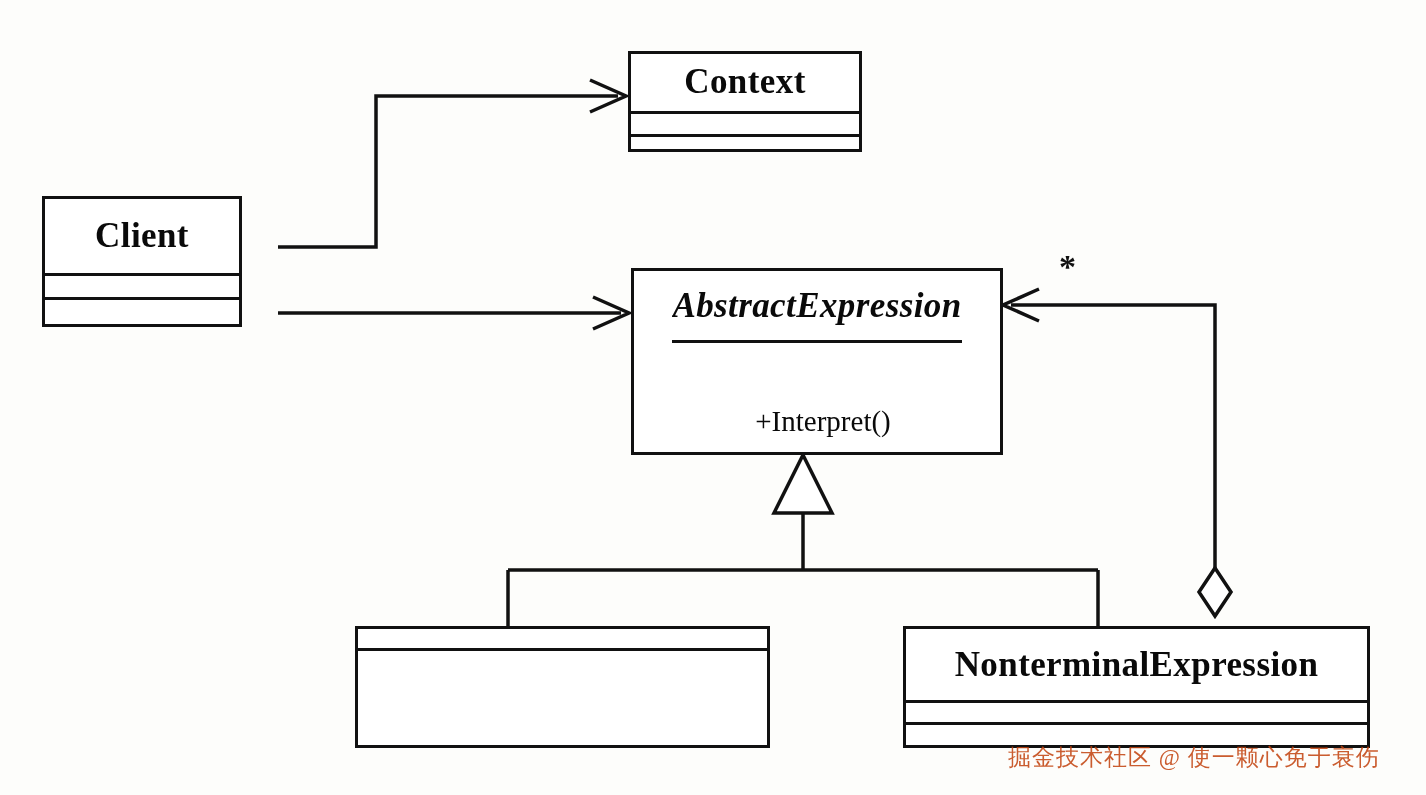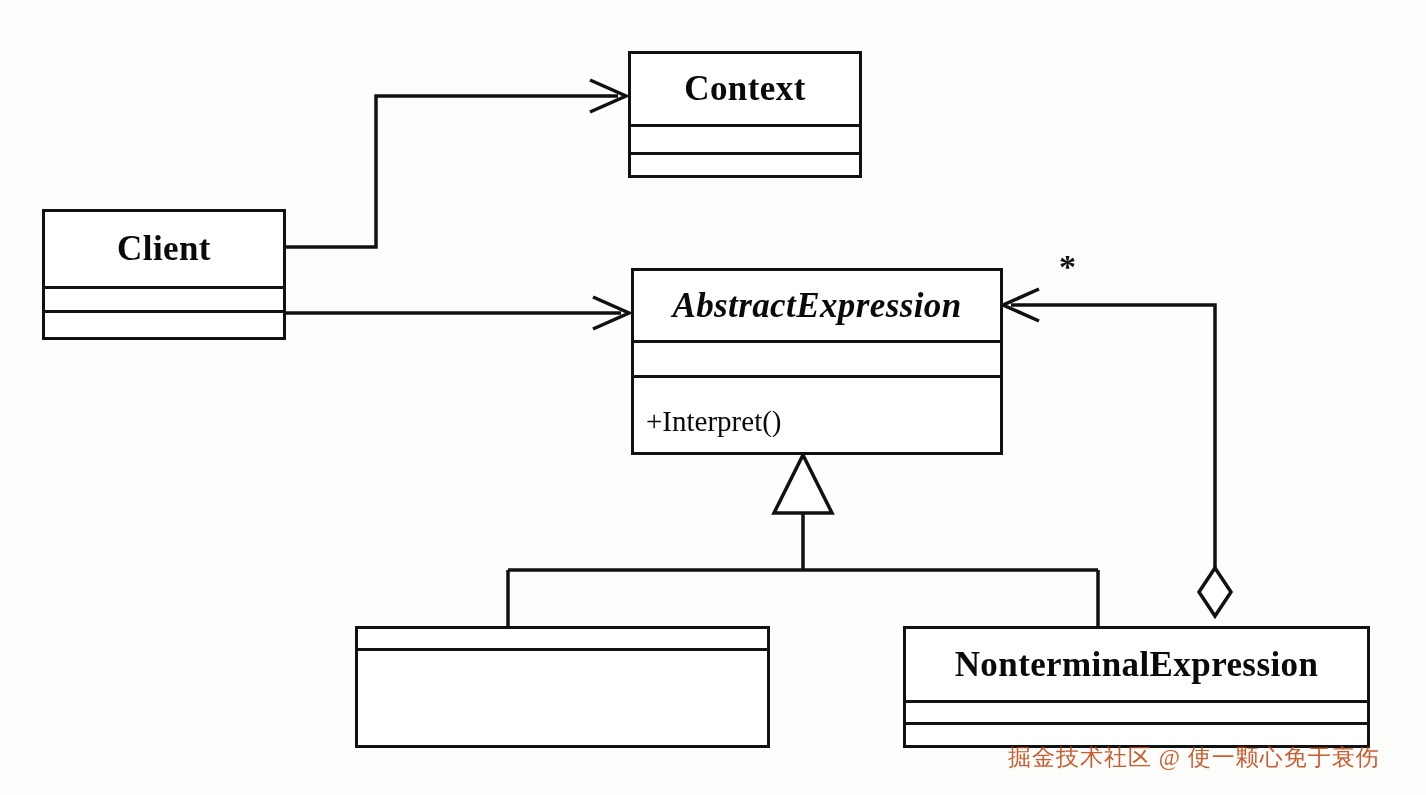--- a/index.html
+++ b/index.html
@@ -114,37 +114,37 @@
       <path d="M 1098 570 L 1098 626" fill="none" stroke="#111111" stroke-width="3.5"></path>
     </g>
 
     <g>
       <polygon points="1215,568 1231,592 1215,616 1199,592" fill="#ffffff" stroke="#111111" stroke-width="3.5" stroke-linejoin="miter"></polygon>
       <path d="M 1215 568 L 1215 305 L 1011 305" fill="none" stroke="#111111" stroke-width="3.5" stroke-linejoin="miter"></path>
       <path d="M 1039 289 L 1003 305 L 1039 321" fill="none" stroke="#111111" stroke-width="3.5" stroke-linecap="butt" stroke-linejoin="miter"></path>
     </g>
   </svg>
 
-  <div class="uml-class" style="left:628px; top:51px; width:234px; height:127px;justify-content:center;">
+  <div class="uml-class" style="left:628px; top:51px; width:234px; height:101px;justify-content:center;">
     <div class="uml-name-compartment" style="height:73px;">
       <span class="uml-class-name" style="font-size:35px;">Context</span>
     </div>
     <div class="uml-attr-compartment" style="height:28px;"></div>
     <div class="uml-op-compartment" style="flex:1;"></div>
   </div>
 
-  <div class="uml-class" style="left:42px; top:209px; width:244px; height:131px;justify-content:space-between;">
+  <div class="uml-class" style="left:42px; top:196px; width:200px; height:131px;justify-content:space-between;">
     <div class="uml-name-compartment" style="height:77px;">
       <span class="uml-class-name" style="font-size:35px;">Client</span>
     </div>
     <div class="uml-attr-compartment" style="height:24px;"></div>
     <div class="uml-op-compartment" style="flex:1;"></div>
   </div>
 
-  <div class="uml-class" style="left:631px; top:268px; width:372px; height:187px;">
+  <div class="uml-class" style="left:631px; top:268px; width:372px; height:187px;align-items:center;">
     <div class="uml-name-compartment" style="height:72px;">
       <span class="uml-class-name abstract" style="font-size:35px;">AbstractExpression</span>
     </div>
     <div class="uml-attr-compartment" style="height:35px;"></div>
     <div class="uml-op-compartment" style="flex:1;">
       <span class="uml-operation">+Interpret()</span>
     </div>
   </div>
 
   <div class="uml-class" style="left:355px; top:626px; width:415px; height:122px;">

